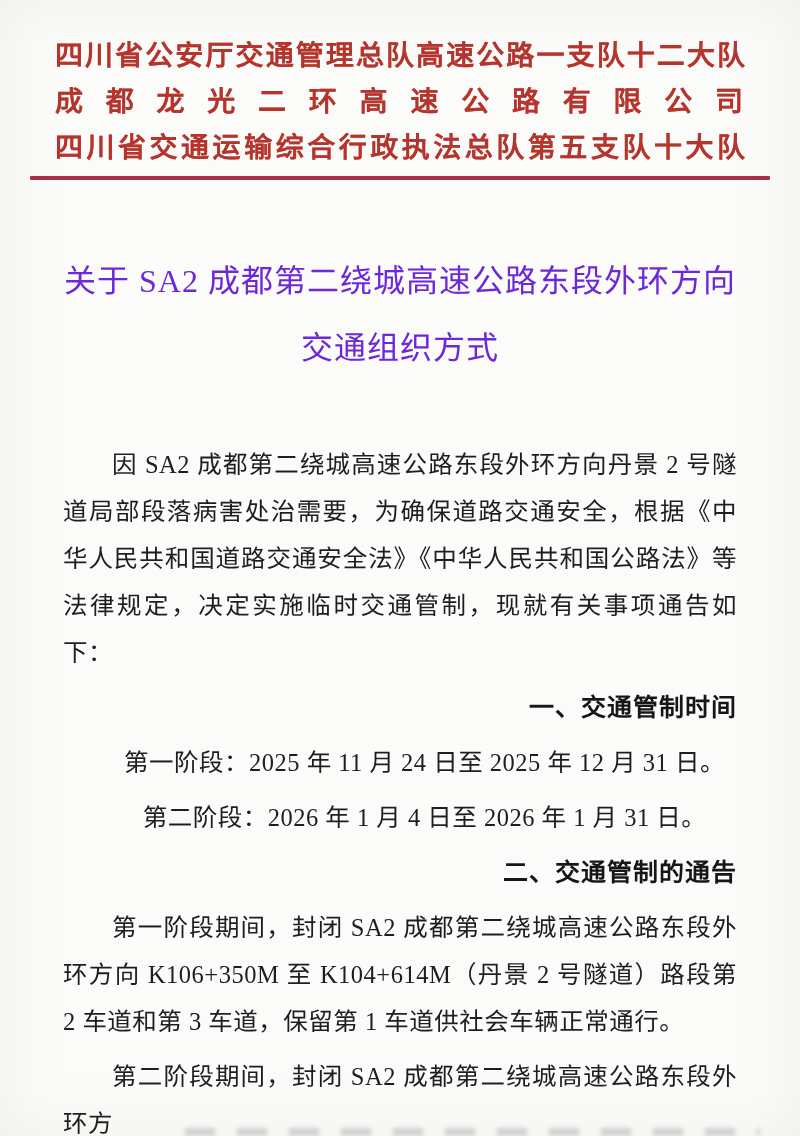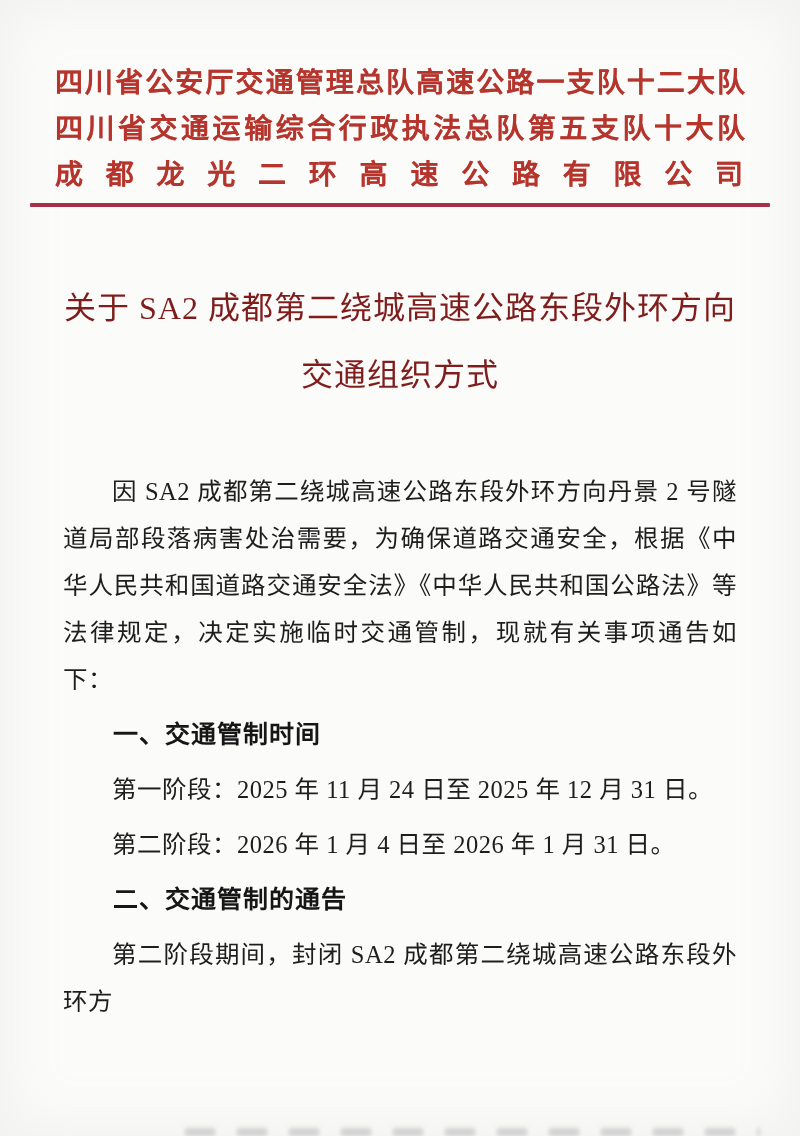--- a/index.html
+++ b/index.html
@@ -13,21 +13,21 @@
     height: 1136px;
     margin: 0 auto;
     background: #fbfbf9;
     overflow: hidden;
     font-family: "Liberation Serif", "DejaVu Serif", serif;
     color: #1e1e1e;
     box-shadow: inset 0 0 60px rgba(190,190,185,0.18);
   }
   
   .letterhead {
-    padding-top: 60px;
+    padding-top: 33px;
   }
   .hl {
     width: 690px;
     margin: 0 55px;
     line-height: 46px;
     font-size: 28px;
     font-weight: 700;
     color: #b5342c;
     text-align: justify;
     text-align-last: justify;
@@ -42,47 +42,47 @@
     background: #a63047;
     border-radius: 1px;
   }
   
   .title {
     margin: 68px 55px 0 55px;
     text-align: center;
     font-size: 32px;
     font-weight: 500;
     line-height: 67px;
-    color: #7f1d1d;
+    color: #6d28d9;
     letter-spacing: 1px;
   }
   .title .tl { display: block; }
   
   .body {
     width: 690px;
     margin: 59px 55px 0 55px;
     font-size: 24.5px;
     line-height: 47px;
     text-align: justify;
     letter-spacing: 0.5px;
   }
   .body p { margin: 8px; padding: 0; }
   .indent { text-indent: 2em; }
   .heading {
     font-family: "Liberation Sans", "DejaVu Sans", sans-serif;
     font-weight: 700;
     font-size: 25px;
     text-indent: 2em;
-    text-align: left;
+    text-align: right;
     letter-spacing: 1px;
     color: #161616;
   }
   .plain {
     text-indent: 2em;
-    text-align: left;
+    text-align: center;
   }
   
   .cutoff {
     position: absolute;
     bottom: 0;
     left: 185px;
     width: 575px;
     height: 8px;
     background: repeating-linear-gradient(
       90deg,
@@ -92,34 +92,35 @@
     filter: blur(2px);
   }
 </style>
 </head>
 <body>
 
 <div class="page">
 
   <header class="letterhead">
     <div class="hl hl1">四川省公安厅交通管理总队高速公路一支队十二大队</div>
+    <div class="hl hl3">成都龙光二环高速公路有限公司</div>
     <div class="hl hl2">四川省交通运输综合行政执法总队第五支队十大队</div>
-    <div class="hl hl3">成都龙光二环高速公路有限公司</div>
     <div class="rule"></div>
   </header>
 
   <h1 class="title">
     <span class="tl">关于 SA2 成都第二绕城高速公路东段外环方向</span>
     <span class="tl">交通组织方式</span>
   </h1>
 
   <main class="body">
     <p class="indent">因 SA2 成都第二绕城高速公路东段外环方向丹景 2 号隧道局部段落病害处治需要，为确保道路交通安全，根据《中华人民共和国道路交通安全法》《中华人民共和国公路法》等法律规定，决定实施临时交通管制，现就有关事项通告如下：</p>
     <p class="heading">一、交通管制时间</p>
     <p class="plain">第一阶段：2025 年 11 月 24 日至 2025 年 12 月 31 日。</p>
     <p class="plain">第二阶段：2026 年 1 月 4 日至 2026 年 1 月 31 日。</p>
     <p class="heading">二、交通管制的通告</p>
+    <p class="indent">第一阶段期间，封闭 SA2 成都第二绕城高速公路东段外环方向 K106+350M 至 K104+614M（丹景 2 号隧道）路段第 2 车道和第 3 车道，保留第 1 车道供社会车辆正常通行。</p>
     <p class="indent">第二阶段期间，封闭 SA2 成都第二绕城高速公路东段外环方</p>
   </main>
 
   <div class="cutoff"></div>
 
 </div>
 
 </body></html>

